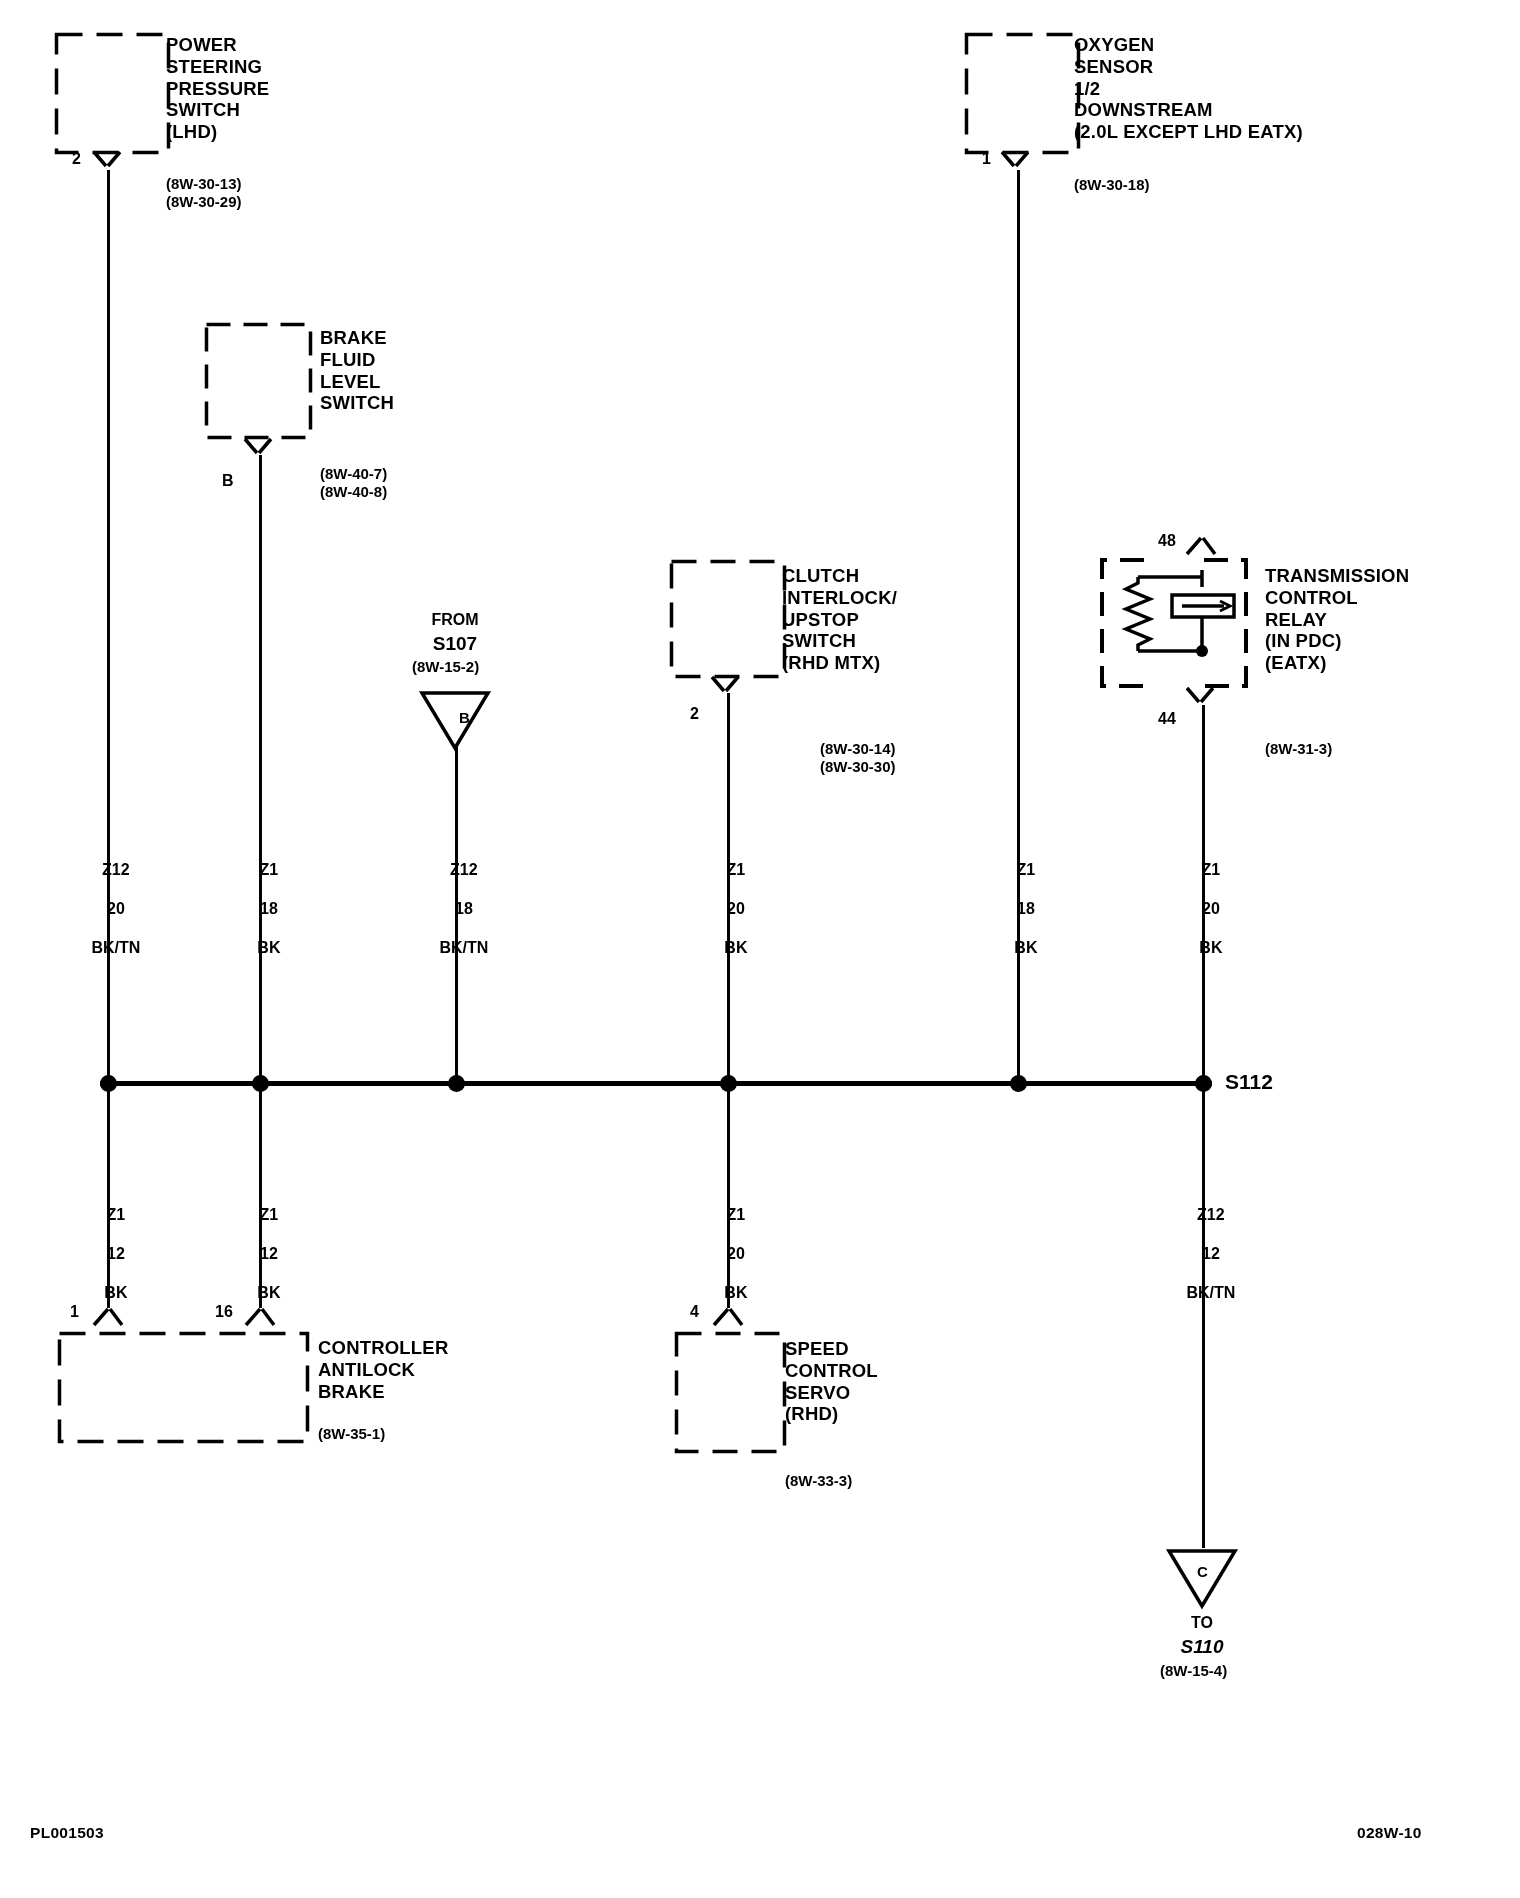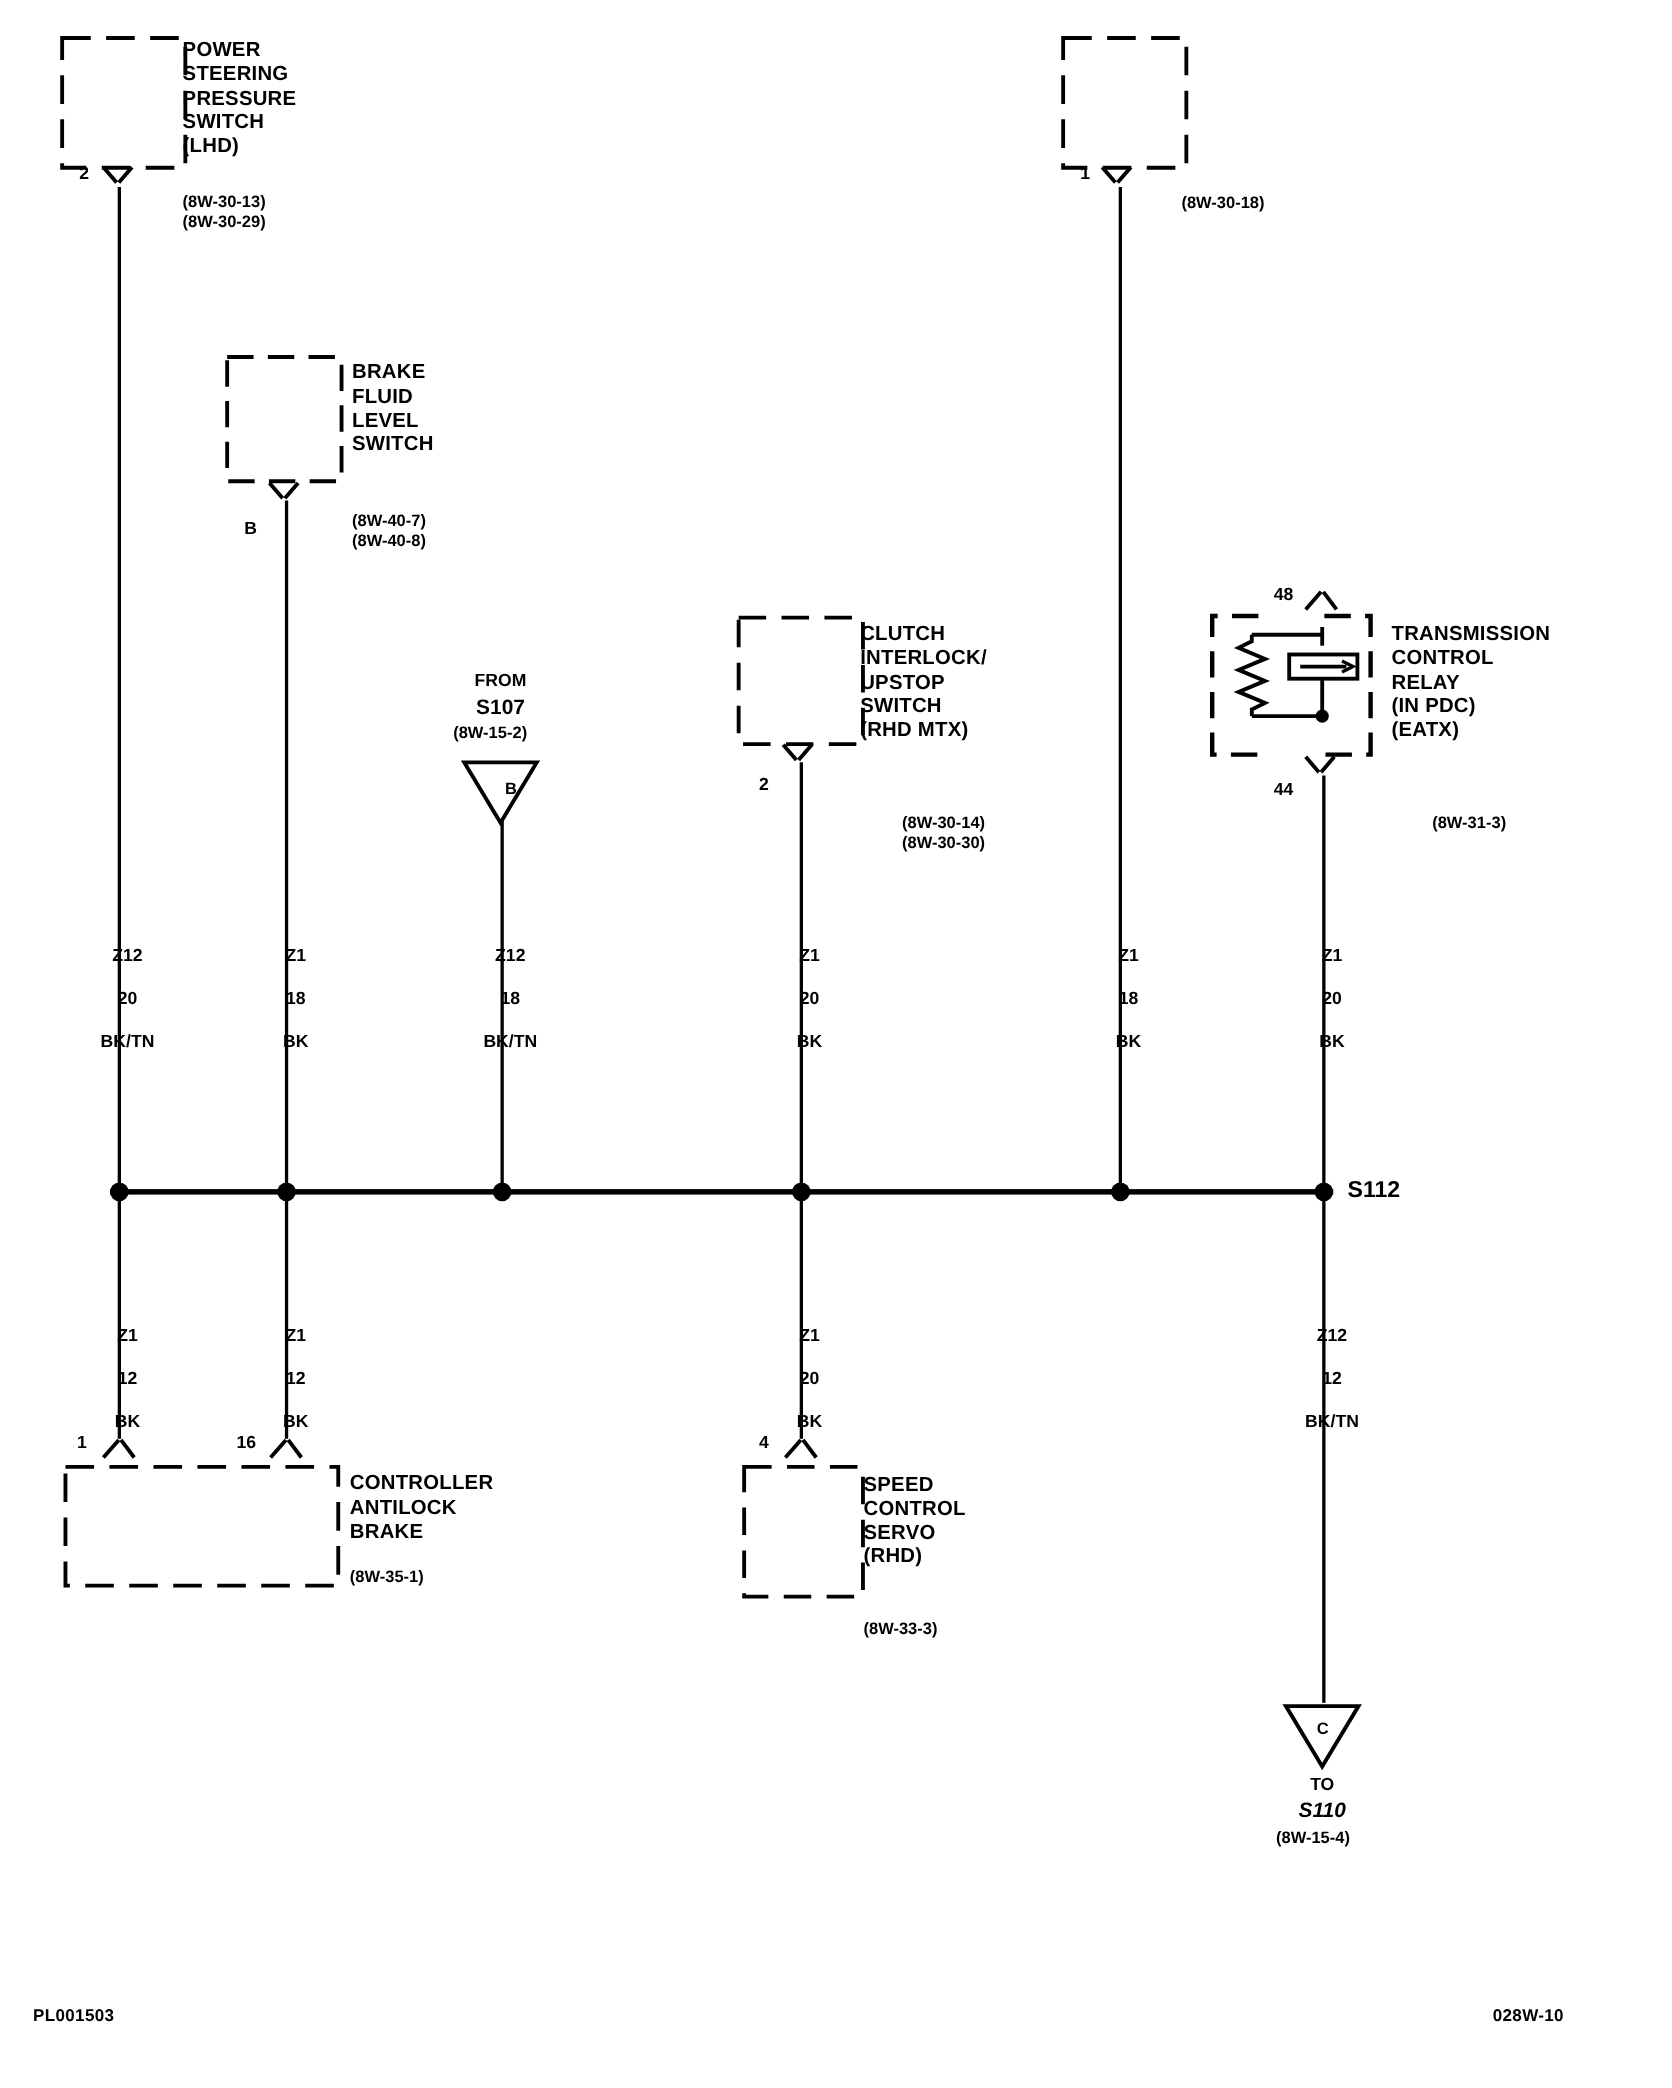--- a/index.html
+++ b/index.html
@@ -78,20 +78,25 @@
   <div class="ref" style="left:782px;top:740px;margin-left:38px;">(8W-30-14)
 (8W-30-30)</div>
 
   <svg style="left:965px;top:33px;width:120px;height:125px;">
     <rect x="1.5" y="1.5" width="112" height="118" fill="none" stroke="#000" stroke-width="3.5" stroke-dasharray="26,14"></rect>
   </svg>
   <svg style="left:1000px;top:150px;width:40px;height:28px;">
     <path d="M2,2 L14,16 M28,2 L16,16" stroke="#000" stroke-width="3.5" fill="none"></path>
   </svg>
   <div class="pin" style="left:982px;top:150px;">1</div>
+  <div class="blk t18" style="left:1074px;top:34px;">OXYGEN
+SENSOR
+1/2
+DOWNSTREAM
+(2.0L EXCEPT LHD EATX)</div>
   <div class="ref" style="left:1074px;top:176px;">(8W-30-18)</div>
 
   <svg style="left:1100px;top:558px;width:150px;height:130px;">
 
     <path d="M44,2 L2,2 L2,128 L44,128" fill="none" stroke="#000" stroke-width="4" stroke-dasharray="24,13"></path>
     <path d="M104,2 L146,2 L146,128 L104,128" fill="none" stroke="#000" stroke-width="4" stroke-dasharray="24,13"></path>
   </svg>
 
   <svg style="left:1120px;top:565px;width:130px;height:120px;">
 
@@ -116,21 +121,21 @@
 
   <svg style="left:1185px;top:686px;width:40px;height:28px;">
     <path d="M2,2 L14,16 M28,2 L16,16" stroke="#000" stroke-width="3.5" fill="none"></path>
   </svg>
   <div class="pin" style="left:1158px;top:710px;">44</div>
   <div class="blk t18" style="left:1265px;top:565px;">TRANSMISSION
 CONTROL
 RELAY
 (IN PDC)
 (EATX)</div>
-  <div class="ref" style="left:1302px;top:740px;">(8W-31-3)</div>
+  <div class="ref" style="left:1265px;top:740px;">(8W-31-3)</div>
 
   <div class="vline" style="left:107px;top:170px;height:915px;"></div>
   <div class="vline" style="left:259px;top:455px;height:630px;"></div>
   <div class="vline" style="left:455px;top:745px;height:340px;"></div>
   <div class="vline" style="left:727px;top:693px;height:392px;"></div>
   <div class="vline" style="left:1017px;top:170px;height:915px;"></div>
   <div class="vline" style="left:1202px;top:705px;height:380px;"></div>
 
   <div class="lbl" style="left:47px;top:840px;width:120px;">
     <span>Z12</span><br>

